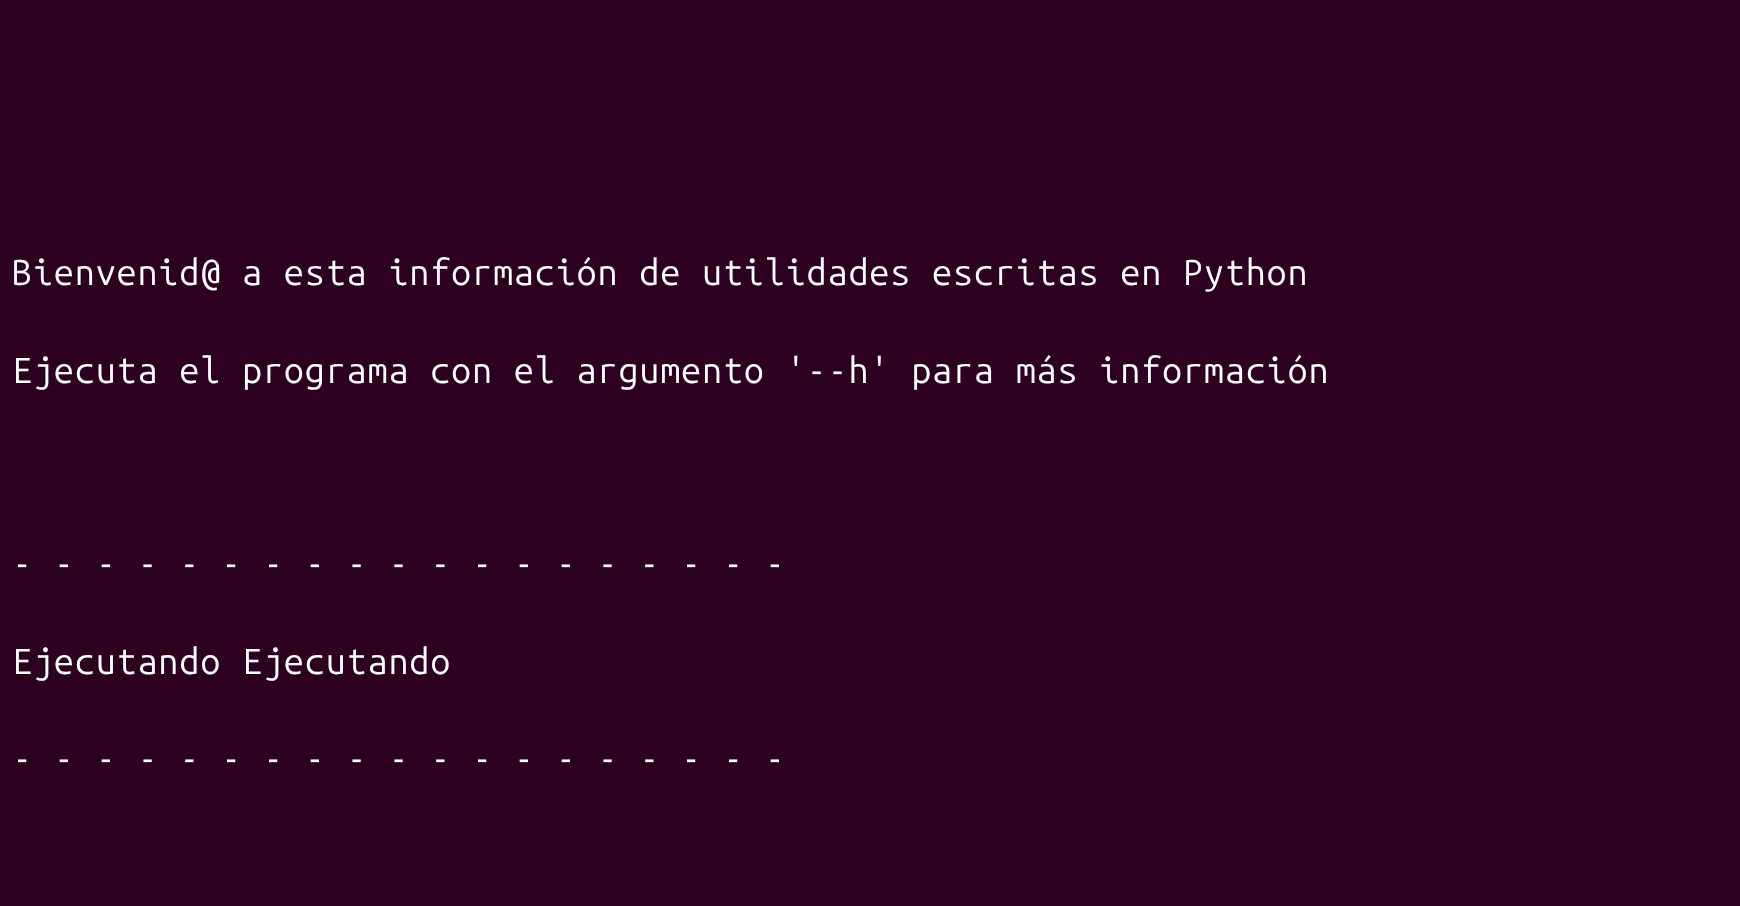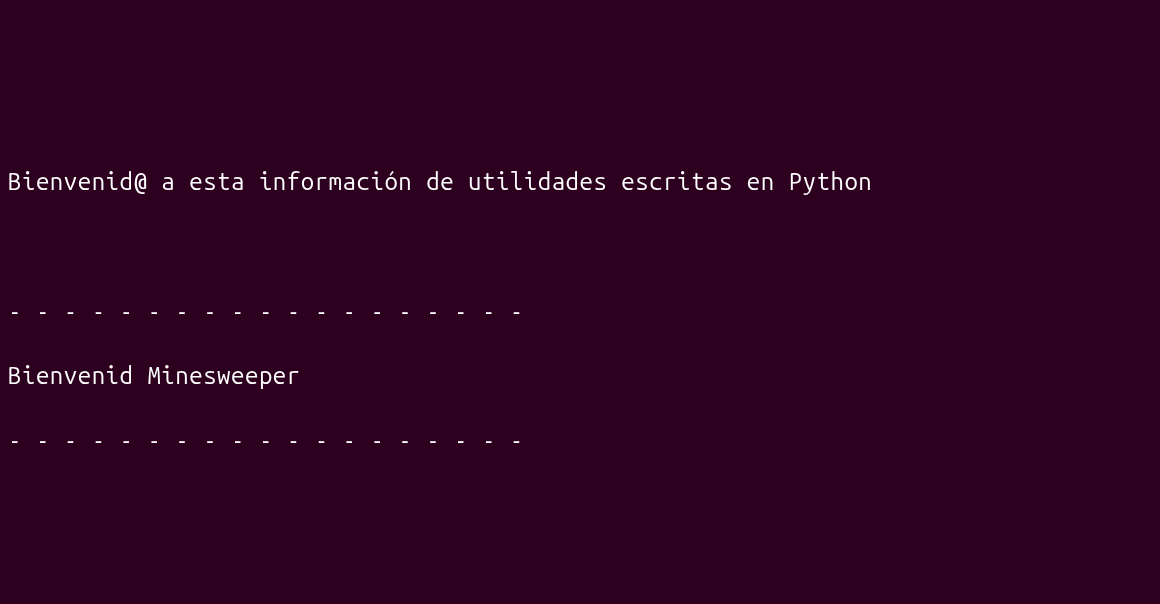--- a/index.html
+++ b/index.html
@@ -24,24 +24,25 @@
       letter-spacing: 0.5px;
     }
   </style>
 </head>
 <body>
 
 
 
 <div>
 <span class="terminal-line">Bienvenid@ a esta información de utilidades escritas en Python</span>
+<span class="terminal-line">Ejecuta el programa con el argumento '--h' para más información</span>
 <span class="terminal-line"></span>
 <span class="terminal-line"></span>
 <span class="terminal-line">- - - - - - - - - - - - - - - - - - -</span>
-<span class="terminal-line">Bienvenid Minesweeper</span>
+<span class="terminal-line">Ejecutando Ejecutando</span>
 <span class="terminal-line">- - - - - - - - - - - - - - - - - - -</span>
 <span class="terminal-line"></span>
 <span class="terminal-line"></span>
 
 
 
 
 
 
 

